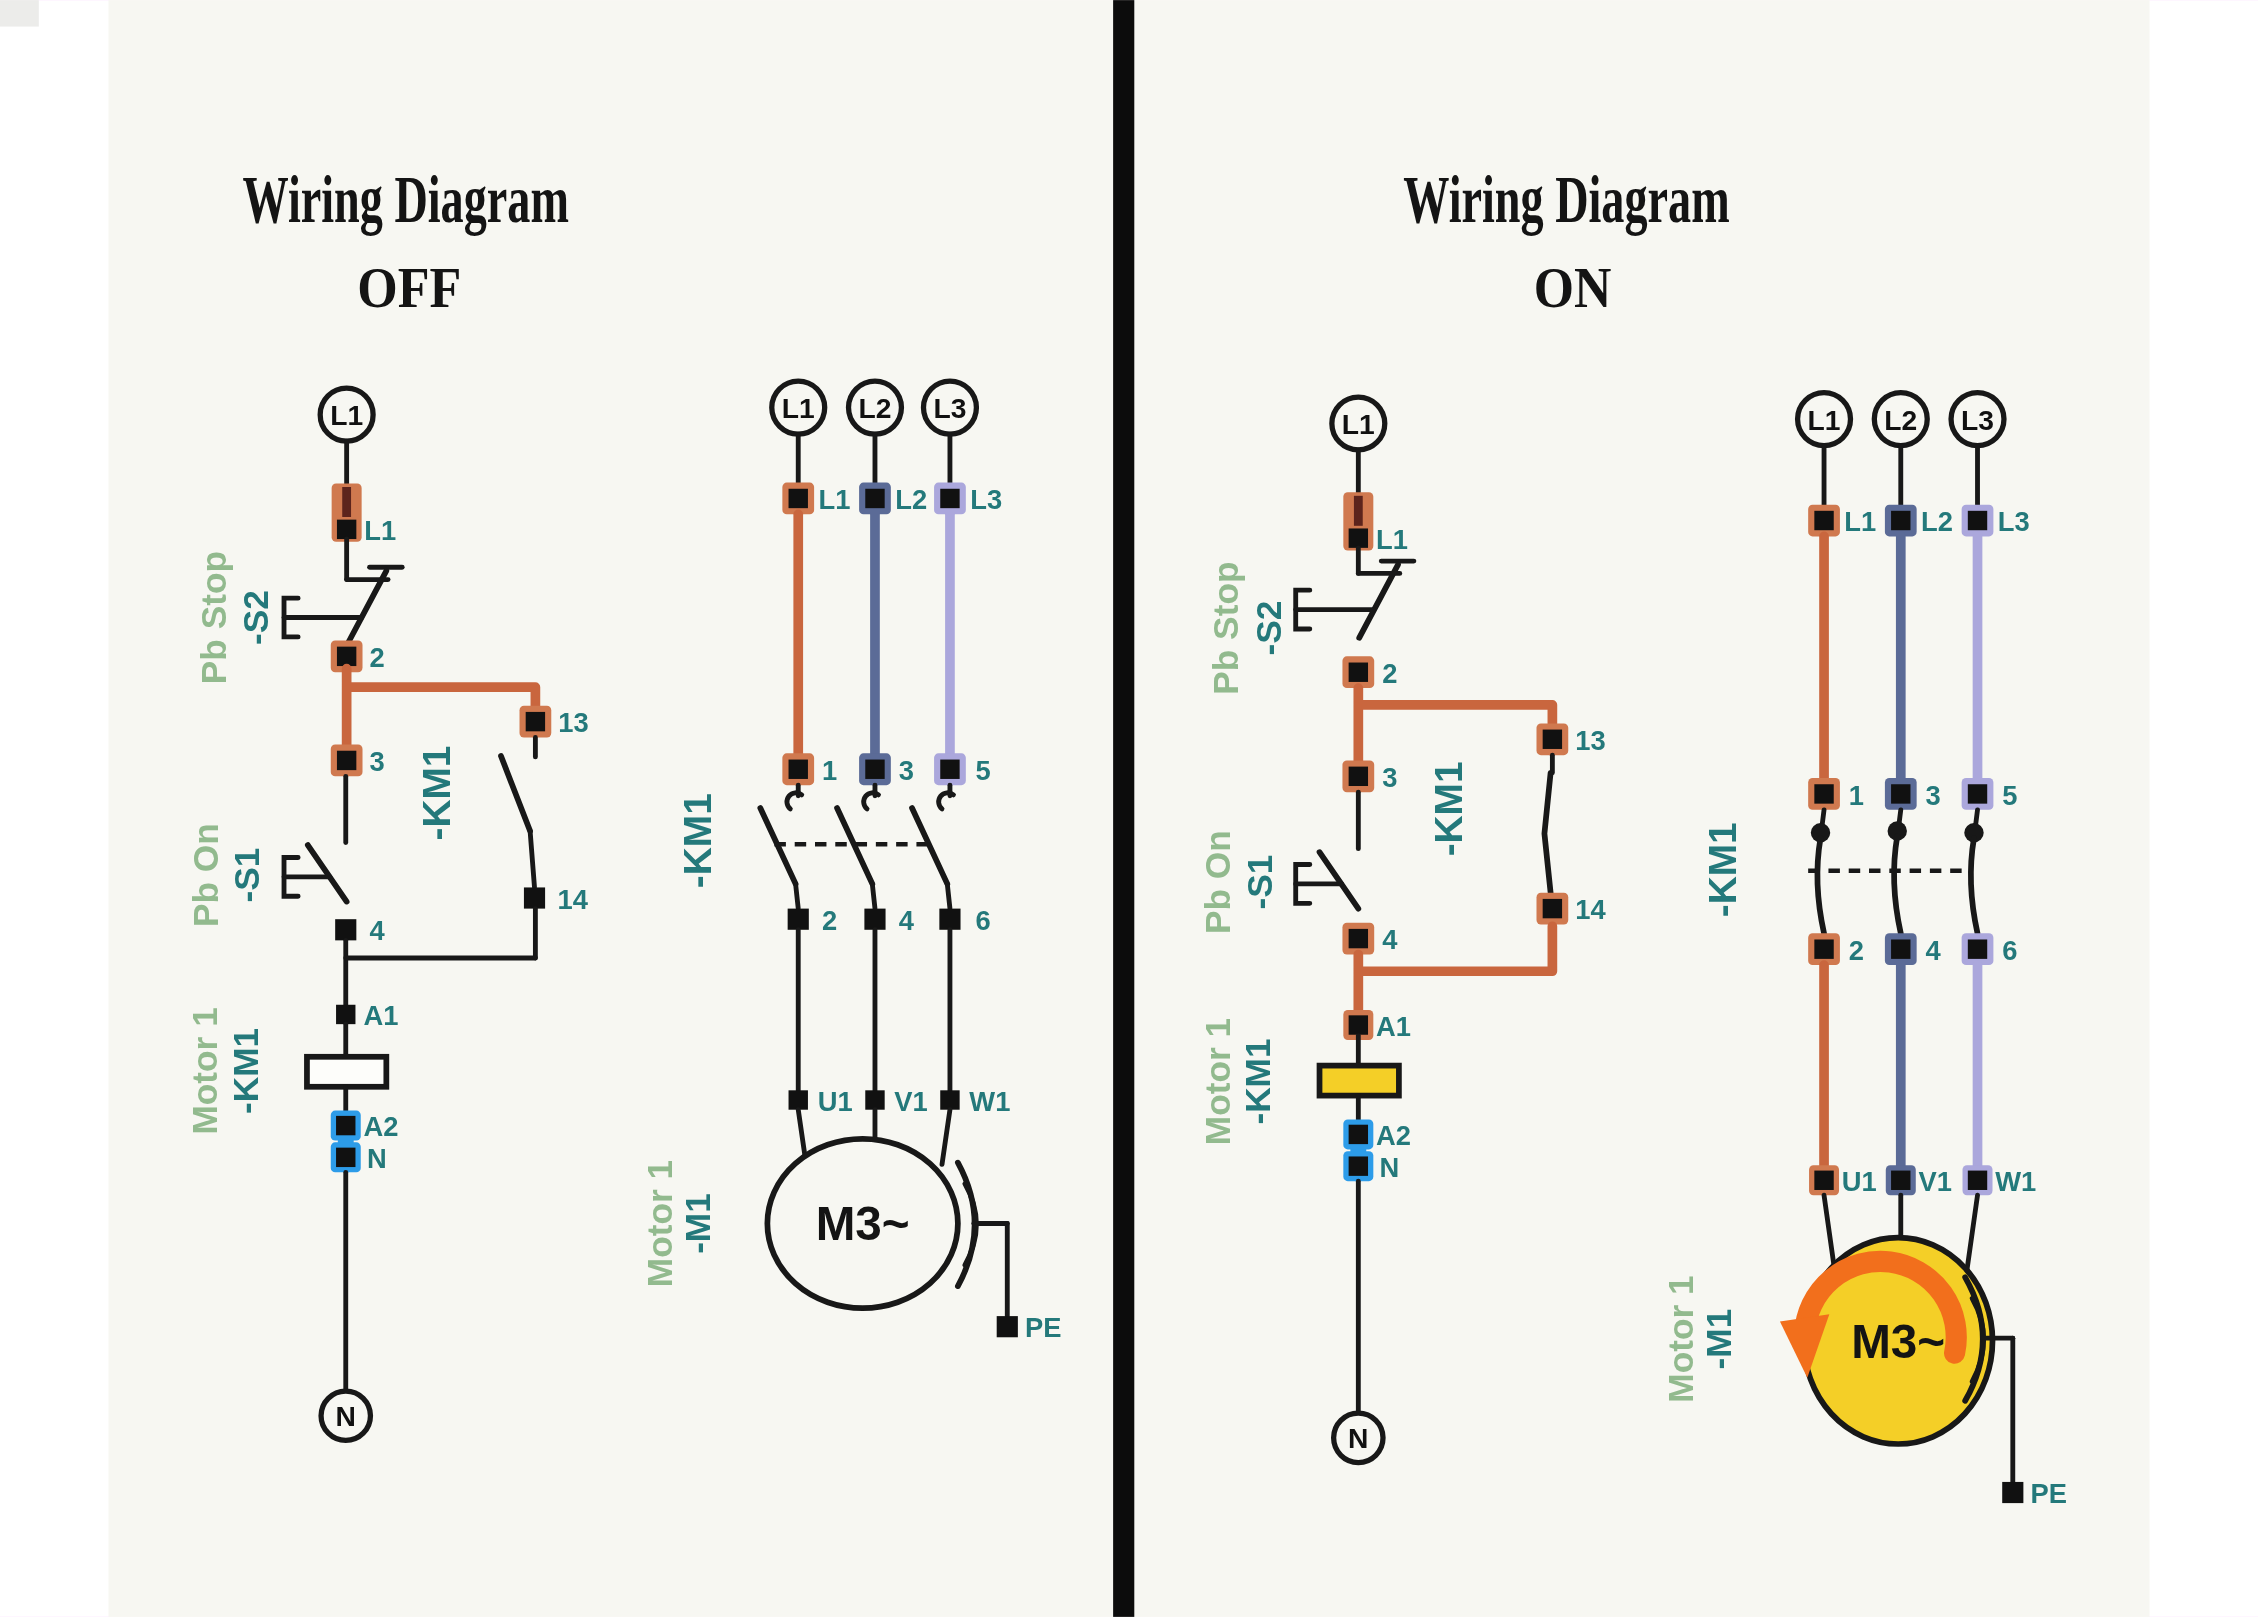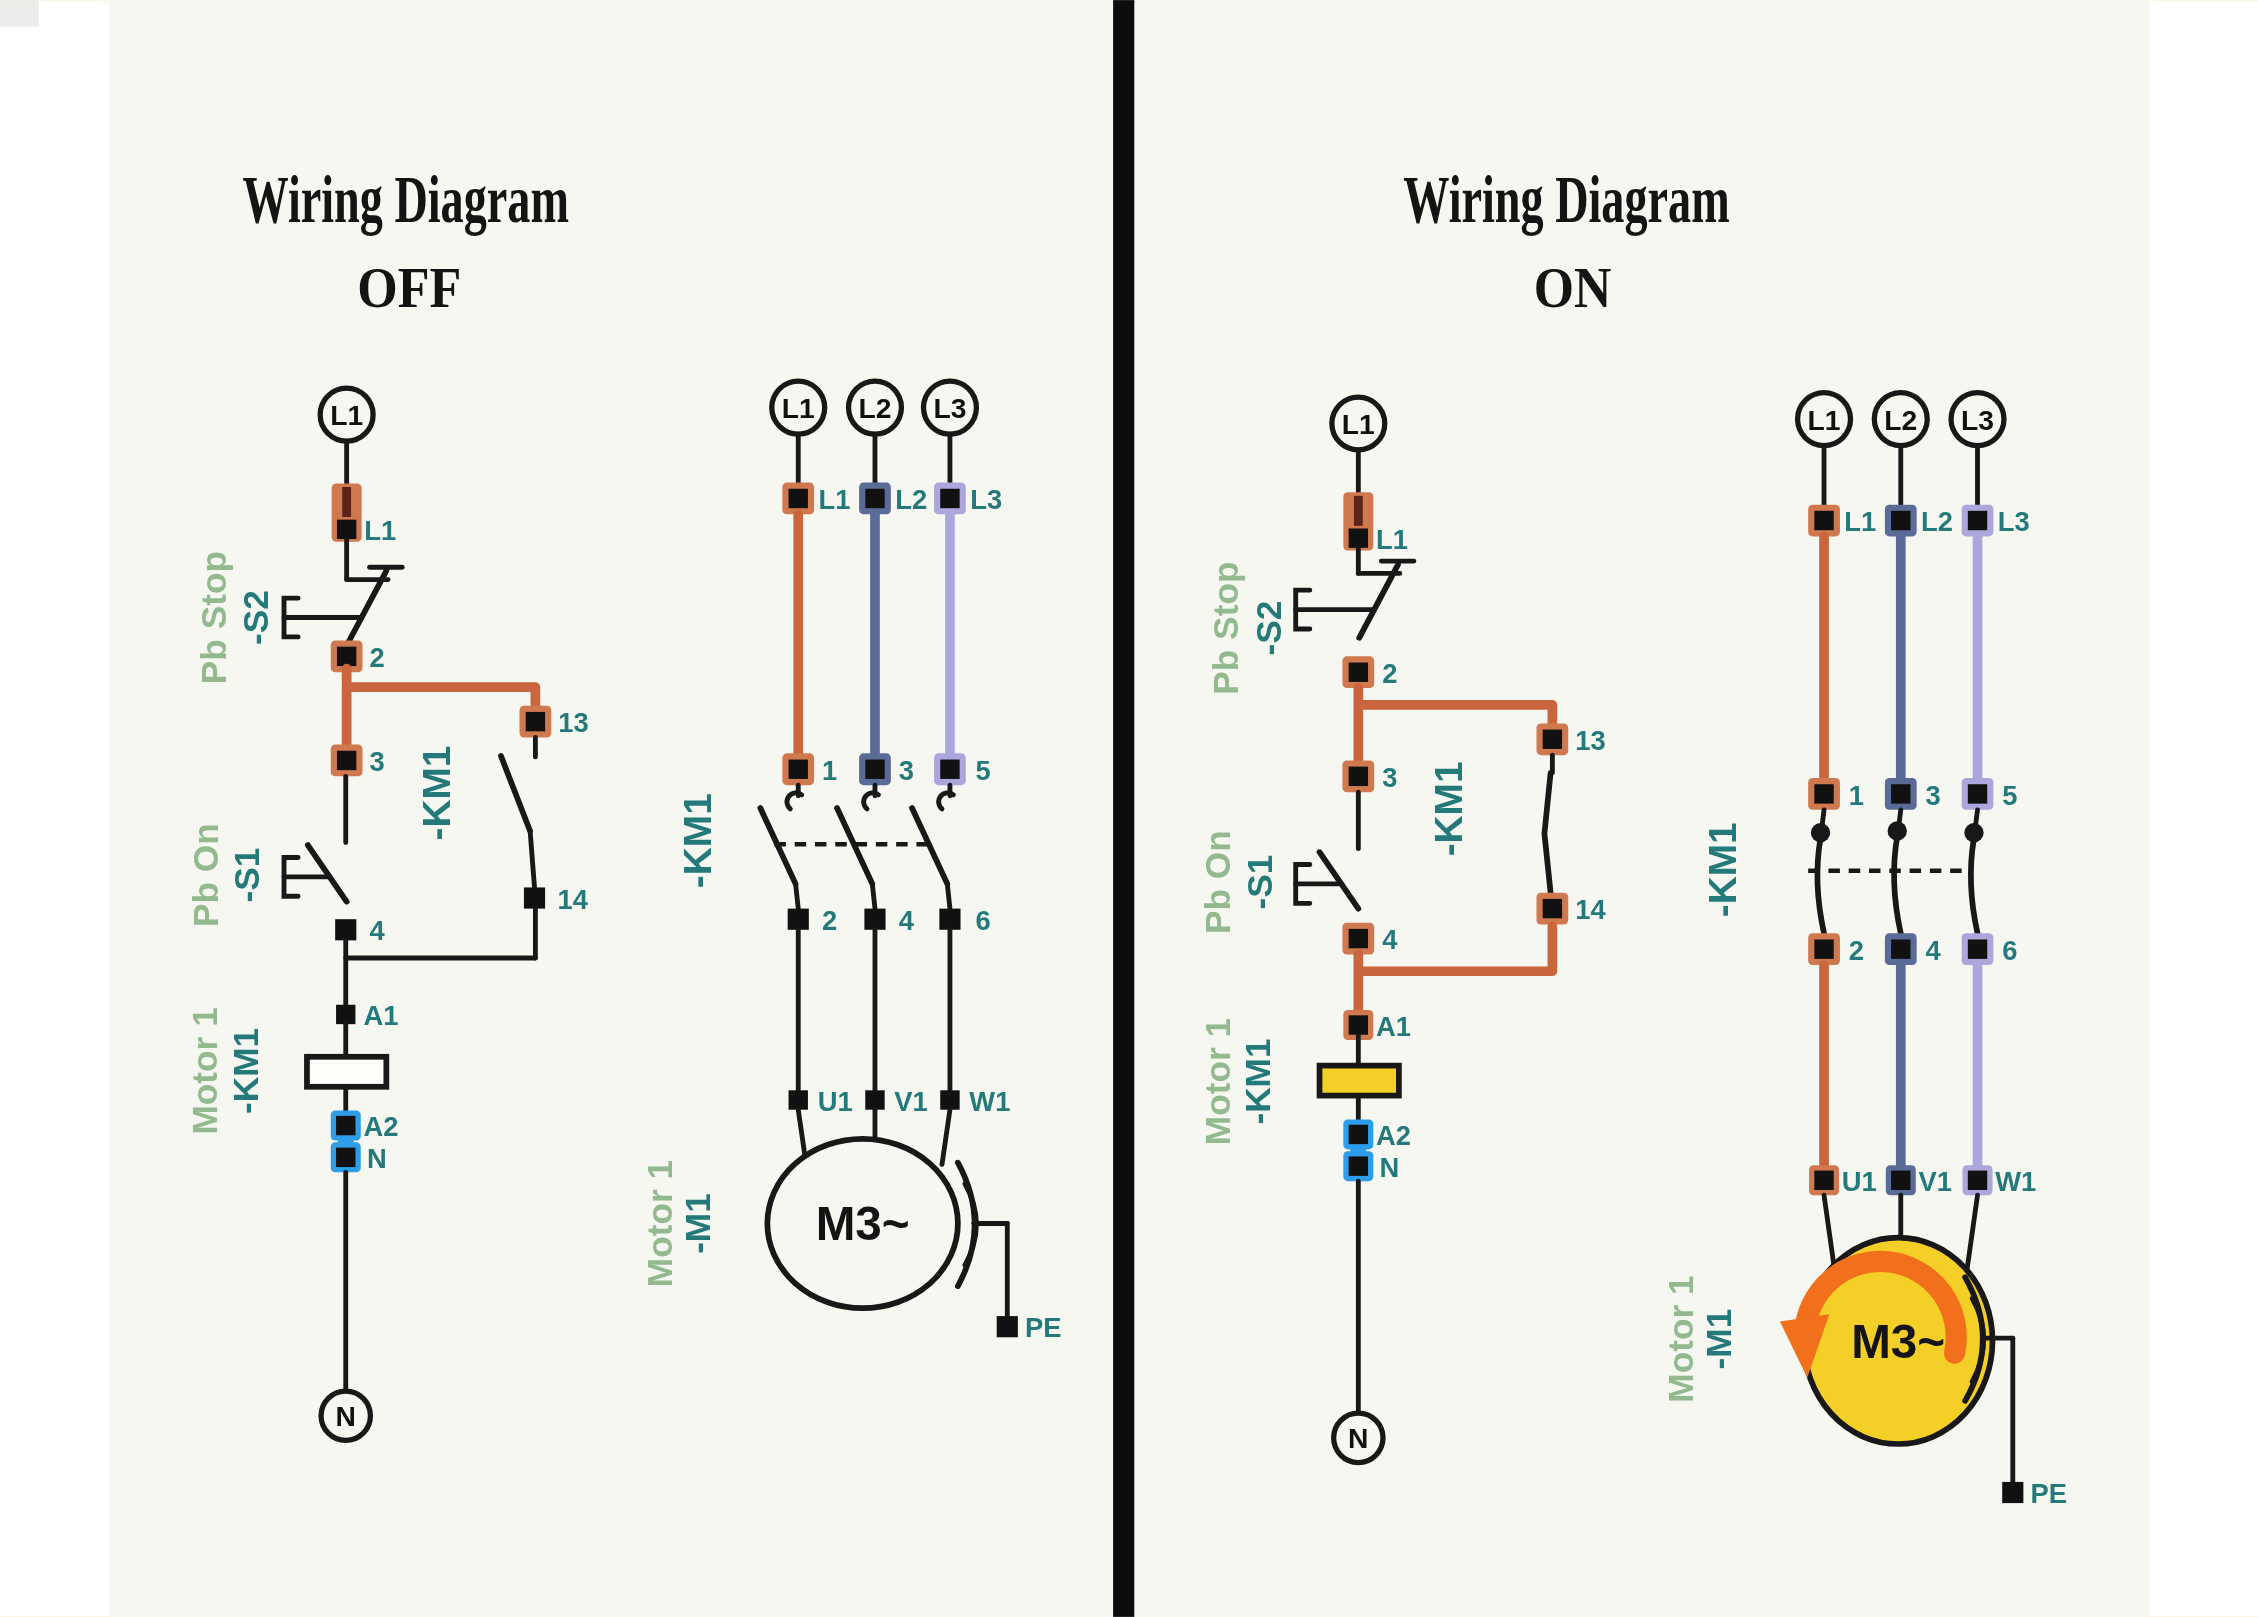--- a/index.html
+++ b/index.html
@@ -1,16 +1,16 @@
 <!DOCTYPE html>
 <html style="font-size:14px"><head>
 <meta charset="utf-8">
 <style>
   html,body{margin:0;padding:0;background:#ffffff;}
-  #stage{position:relative;width:2258px;height:1617px;background:#eab308;font-family:"Liberation Sans",sans-serif;}
+  #stage{position:relative;width:2258px;height:1617px;background:#f0abfc;font-family:"Liberation Sans",sans-serif;}
   svg{display:block;}
   .w5{stroke:#181818;stroke-width:5.5;fill:none;stroke-linecap:round;}
   .w6{stroke:#181818;stroke-width:6.5;fill:none;stroke-linecap:round;stroke-linejoin:round;}
   .cw{stroke-width:11;fill:none;stroke-linecap:round;}
   .ow{stroke:#c9663e;stroke-width:11;fill:none;stroke-linecap:round;}
   .dash{stroke:#181818;stroke-width:5;fill:none;stroke-dasharray:13 10;}
   .tsq{fill:#111111;}
   .term{fill:#24797b;font:700 31px "Liberation Sans",sans-serif;}
   .circlbl{fill:#111111;font:700 32px "Liberation Sans",sans-serif;text-anchor:middle;}
   .vgreen{fill:#92ba8e;font:700 40px "Liberation Sans",sans-serif;text-anchor:middle;}

